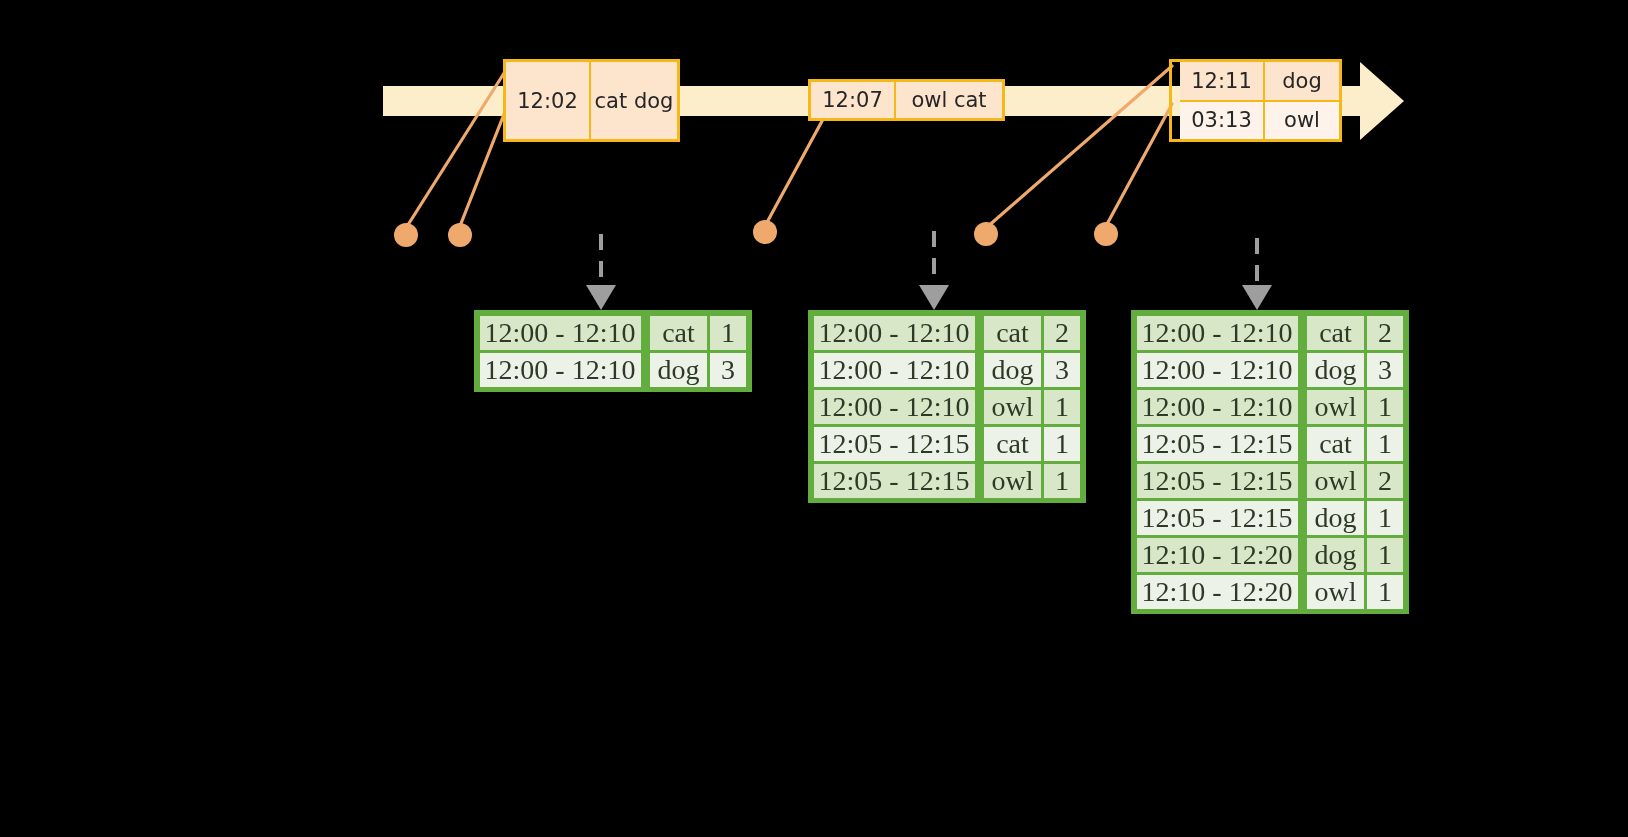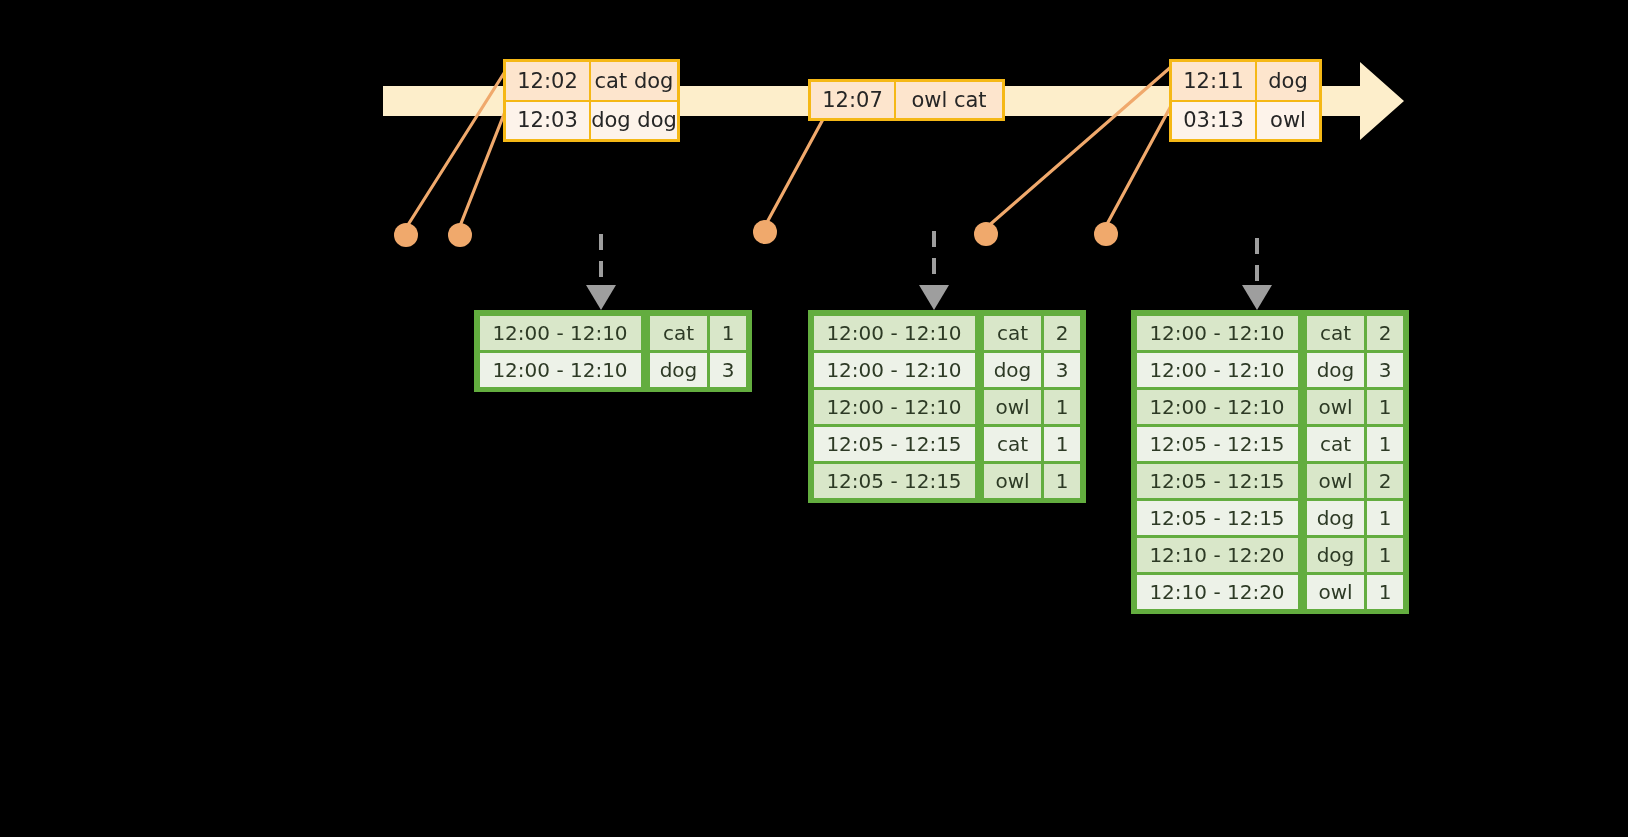--- a/index.html
+++ b/index.html
@@ -72,24 +72,25 @@
     flex-direction: column;
   }
   .grow {
     display: flex;
     height: 37px;
   }
   .gcell {
     display: flex;
     align-items: center;
     justify-content: center;
-    font-size: 20px;
+    font-size: 28px;
     color: #2d3a25;
     box-sizing: border-box;
     margin: 1.5px;
+    font-family: Liberation Serif, serif;
   }
   .gcell.c-range { width: 161px; }
   .gcell.c-word  { width: 57px; margin-left: 8px; }
   .gcell.c-count { width: 36px; }
   .sh-dark  { background: #d9e7c9; }
   .sh-light { background: #edf2e8; }
 </style>
 </head>
 <body>
 
@@ -125,34 +126,30 @@
       <path d="M 919 285 L 949 285 L 934 310 Z"></path>
       <path d="M 1242 285 L 1272 285 L 1257 310 Z"></path>
     </g>
   </svg>
 
   <div class="ev-group" style="left:503px; top:59px; width:177px; height:83px;">
     <div class="ev-row">
       <div class="ev-time ev-shade-dark">12:02</div>
       <div class="ev-words ev-shade-dark">cat dog</div>
     </div>
-    <div class="ev-row">
-      <div class="ev-time ev-shade-light">12:03</div>
-      <div class="ev-words ev-shade-light">dog dog</div>
-    </div>
   </div>
 
   <div class="ev-group" style="left:808px; top:79px; width:197px; height:42px;">
     <div class="ev-row">
       <div class="ev-time ev-shade-dark">12:07</div>
       <div class="ev-words ev-shade-dark">owl cat</div>
     </div>
   </div>
 
-  <div class="ev-group" style="left:1169px; top:59px; width:153px; height:83px;">
+  <div class="ev-group" style="left:1169px; top:59px; width:173px; height:83px;padding-left:8px;">
     <div class="ev-row">
       <div class="ev-time ev-shade-dark">12:11</div>
       <div class="ev-words ev-shade-dark">dog</div>
     </div>
     <div class="ev-row">
       <div class="ev-time ev-shade-light">03:13</div>
       <div class="ev-words ev-shade-light">owl</div>
     </div>
   </div>
 

